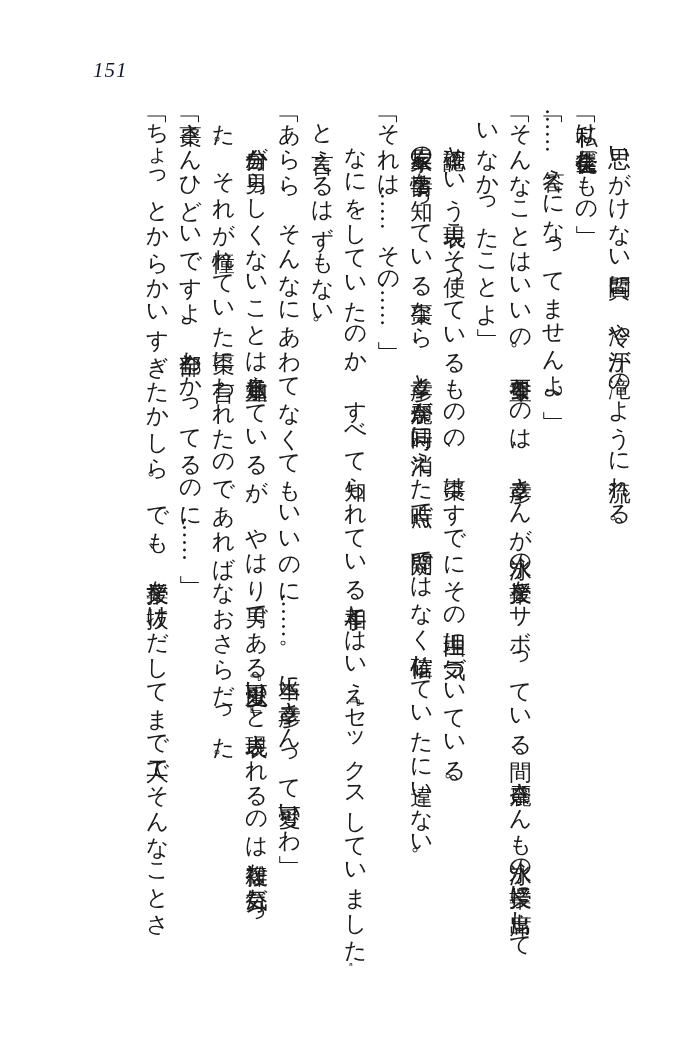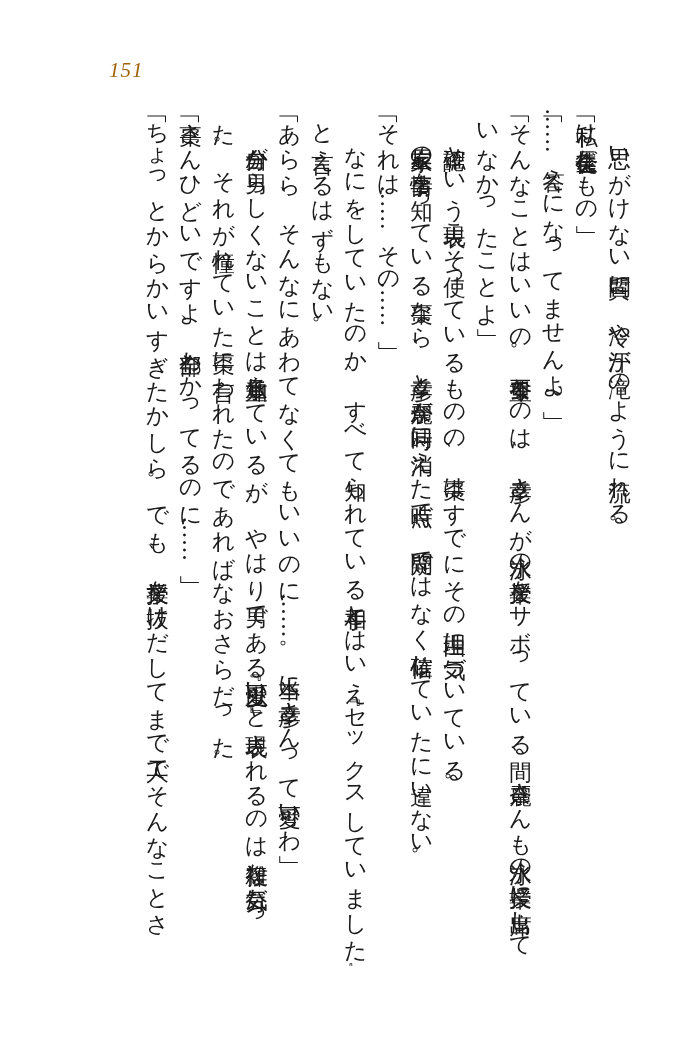--- a/index.html
+++ b/index.html
@@ -14,24 +14,23 @@
     background: #ffffff;
     overflow: hidden;
     font-family: "DejaVu Serif", "Liberation Serif", serif;
   }
   .page-number {
     position: absolute;
     top: 58px;
     left: 93px;
     font-size: 21px;
     font-style: italic;
-    color: #a16207;
+    color: #0f172a;
     font-family: "Liberation Serif", "DejaVu Serif", serif;
     letter-spacing: 1px;
-    margin-left: 16px;
   }
   .text-block {
     position: absolute;
     top: 108px;
     right: 64px;
     width: 565px;
     height: 858px;
     writing-mode: vertical-rl;
     -webkit-writing-mode: vertical-rl;
     text-orientation: mixed;

